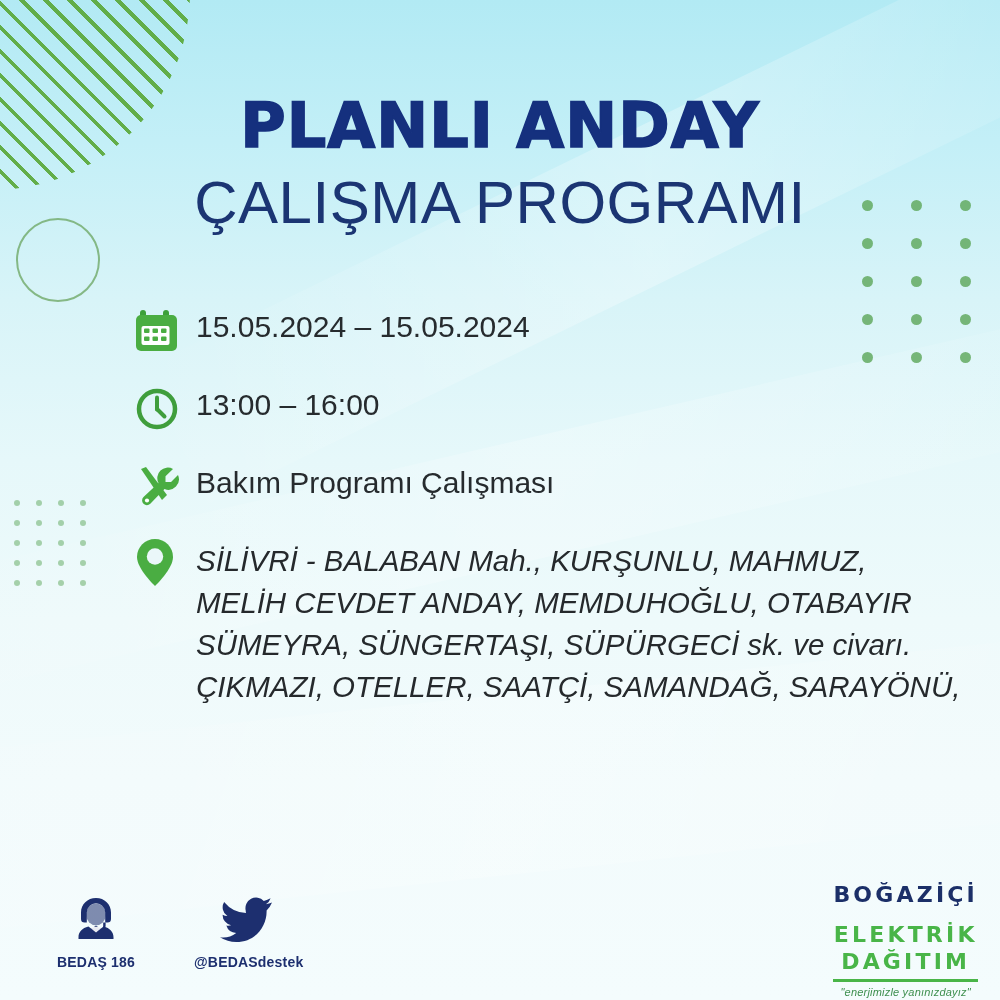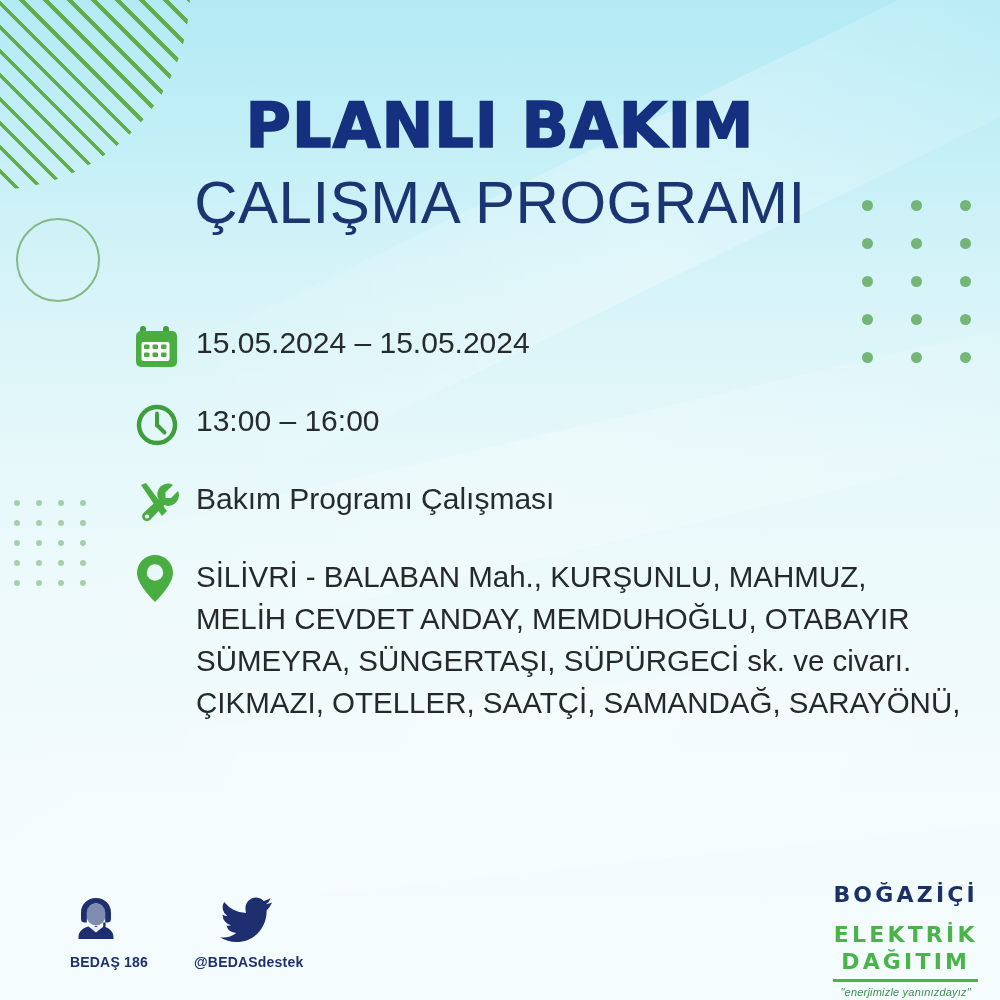--- a/index.html
+++ b/index.html
@@ -110,21 +110,21 @@
     letter-spacing: .5px;
     color: #1b3573;
     line-height: 1;
     margin: 16px 0 0 0;
   }
 
   
   .rows {
     position: absolute;
     left: 134px;
-    top: 320px;
+    top: 304px;
     width: 830px;
   }
   .row {
     display: flex;
     align-items: flex-start;
     margin-bottom: 24px;
   }
   .row-icon {
     flex: 0 0 62px;
     height: 54px;
@@ -132,42 +132,42 @@
     align-items: center;
     justify-content: flex-start;
   }
   .row-text {
     font-size: 30px;
     color: #262b2e;
     line-height: 1.02;
     padding-top: 8px;
     white-space: nowrap;
   }
-  #row-address { margin-bottom: 12px; }
+  #row-address { margin-bottom: 12px; font-style: italic; }
   #row-address .row-icon { height: 50px; }
   .addr-text {
     font-size: 29.5px;
     color: #25292c;
     line-height: 1.42;
     padding-top: 2px;
   }
   .addr-text div { white-space: nowrap; }
 
   
   .footer-contacts {
     position: absolute;
     left: 44px;
     top: 888px;
     display: flex;
     align-items: flex-end;
     gap: 46px;
   }
   .contact {
     width: 104px;
-    text-align: right;
+    text-align: center;
   }
   .contact-icon {
     height: 56px;
     display: flex;
     align-items: flex-end;
     justify-content: center;
   }
   .contact-label {
     margin-top: 10px;
     font-size: 14px;
@@ -255,21 +255,21 @@
       <span></span>
       <span></span>
       <span></span>
     <span></span>
       <span></span>
       <span></span>
       <span></span>
   </div>
 
   <div class="title-wrap">
-    <div class="title-main">PLANLI BAKIM</div>
+    <div class="title-main">PLANLI ANDAY</div>
     <div class="title-sub">ÇALIŞMA PROGRAMI</div>
   </div>
 
   <div class="rows">
 
     <div class="row">
       <div class="row-icon">
         <svg width="46" height="46" viewBox="0 0 46 46">
           <rect x="6" y="2" width="6" height="12" rx="3" fill="#3da03a"></rect>
           <rect x="29" y="2" width="6" height="12" rx="3" fill="#3da03a"></rect>

